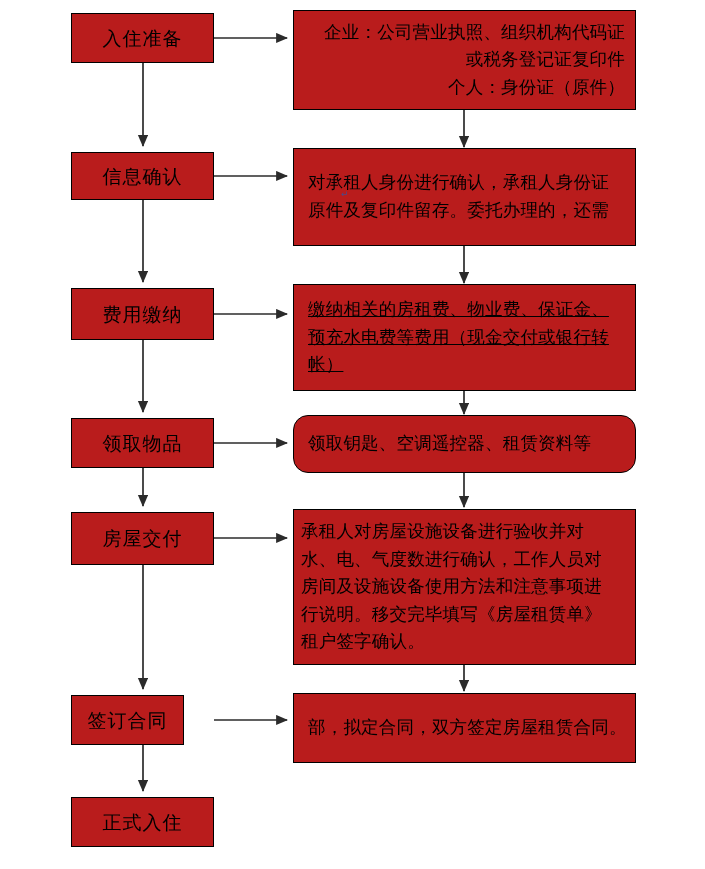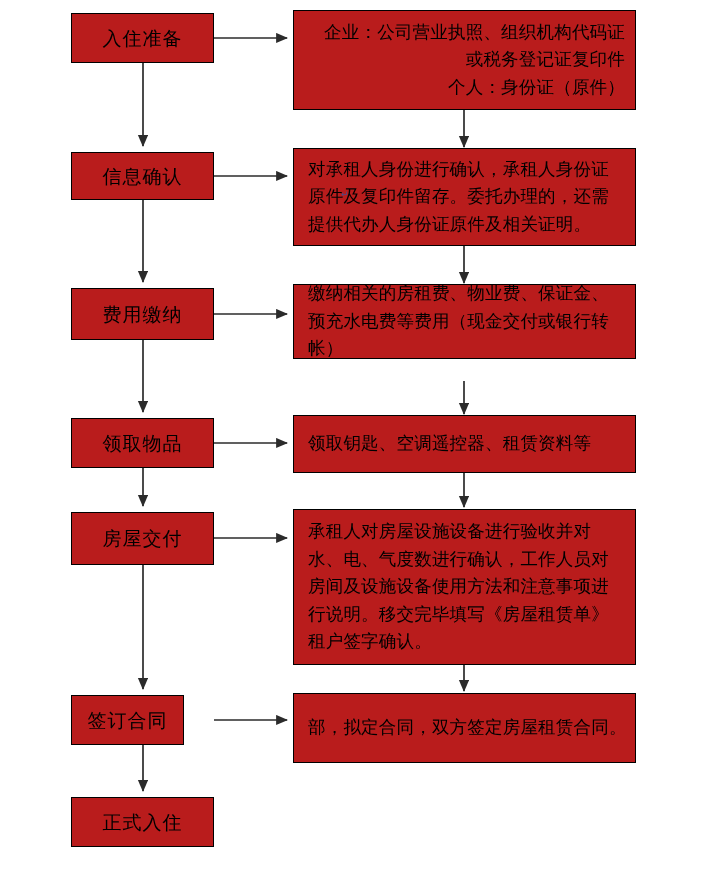--- a/index.html
+++ b/index.html
@@ -133,34 +133,33 @@
 
   <div class="node detail" style="left:293px; top:10px; width:343px; height:100px;align-items:flex-end;">
     <div class="line">企业：公司营业执照、组织机构代码证</div>
     <div class="line indent">或税务登记证复印件</div>
     <div class="line">个人：身份证（原件）</div>
   </div>
 
   <div class="node detail" style="left:293px; top:148px; width:343px; height:98px;">
     <div class="line">对承租人身份进行确认，承租人身份证</div>
     <div class="line">原件及复印件留存。委托办理的，还需</div>
-    <div class="line">提供代办人身份证原件及相关证明。</div>
   </div>
 
-  <div class="node detail" style="left:293px; top:284px; width:343px; height:75px;">
+  <div class="node detail" style="left:293px; top:284px; width:343px; height:107px;text-decoration:underline;">
     <div class="line">缴纳相关的房租费、物业费、保证金、</div>
     <div class="line">预充水电费等费用（现金交付或银行转</div>
     <div class="line">帐）</div>
   </div>
 
-  <div class="node detail" style="left:293px; top:415px; width:343px; height:58px;">
+  <div class="node detail" style="left:293px; top:415px; width:343px; height:58px;border-radius:15px;">
     <div class="line">领取钥匙、空调遥控器、租赁资料等</div>
   </div>
 
-  <div class="node detail" style="left:293px; top:509px; width:343px; height:156px;">
+  <div class="node detail" style="left:293px; top:509px; width:343px; height:156px;padding-left:7px;">
     <div class="line">承租人对房屋设施设备进行验收并对</div>
     <div class="line">水、电、气度数进行确认，工作人员对</div>
     <div class="line">房间及设施设备使用方法和注意事项进</div>
     <div class="line">行说明。移交完毕填写《房屋租赁单》</div>
     <div class="line">租户签字确认。</div>
   </div>
 
   <div class="node detail" style="left:293px; top:693px; width:343px; height:70px;">
     <div class="line">部，拟定合同，双方签定房屋租赁合同。</div>
   </div>

